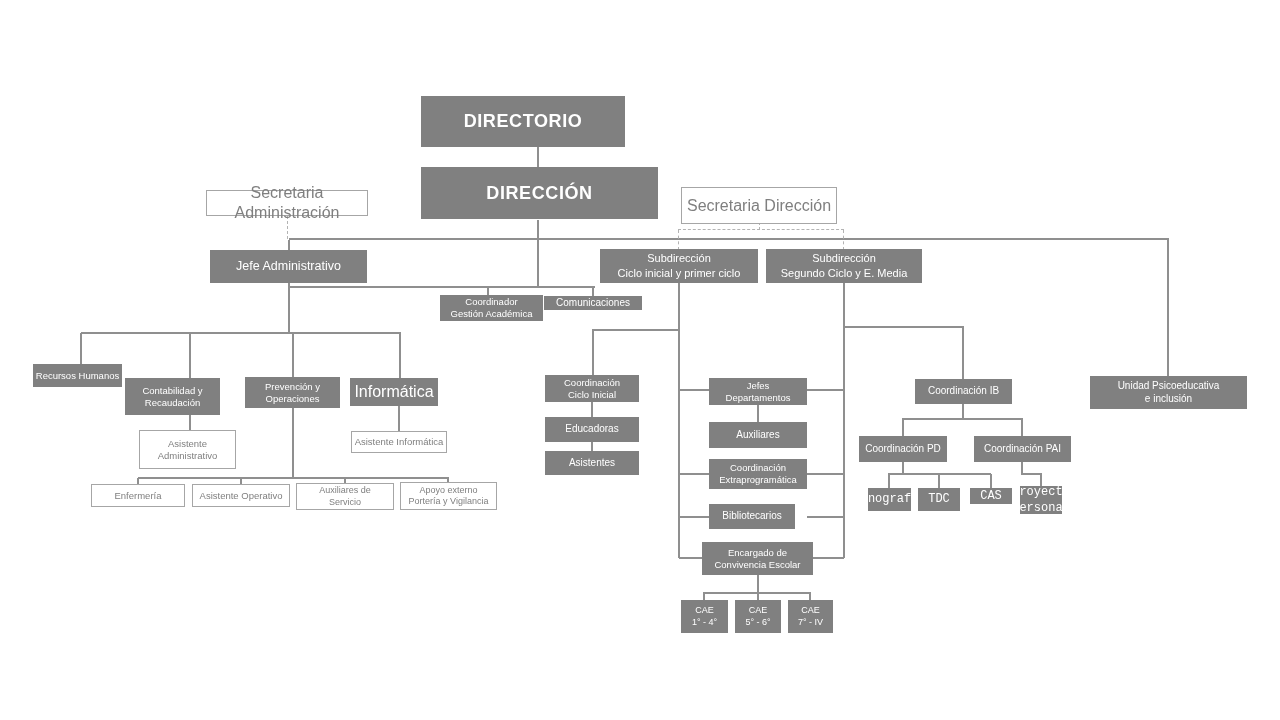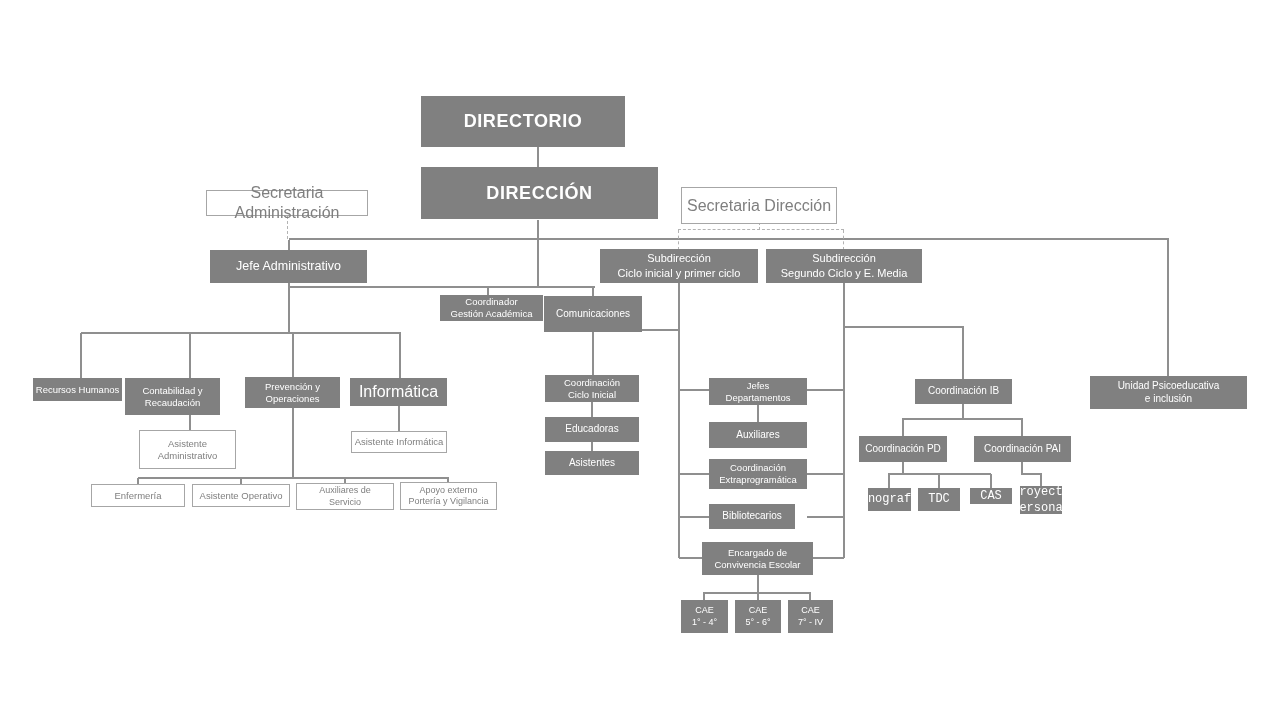--- a/index.html
+++ b/index.html
@@ -101,28 +101,28 @@
   <div class="node onode f11" style="left:681px;top:187px;width:156px;height:37px">Secretaria Dirección</div>
 
   <div class="node f12" style="left:210px;top:250px;width:157px;height:33px">Jefe Administrativo</div>
   <div class="node f105" style="left:600px;top:249px;width:158px;height:34px">Subdirección
 Ciclo inicial y primer ciclo</div>
   <div class="node f105" style="left:766px;top:249px;width:156px;height:34px">Subdirección
 Segundo Ciclo y E. Media</div>
 
   <div class="node f9" style="left:440px;top:295px;width:103px;height:26px">Coordinador
 Gestión Académica</div>
-  <div class="node f10" style="left:544px;top:296px;width:98px;height:36px">Comunicaciones</div>
+  <div class="node f10" style="left:544px;top:296px;width:98px;height:14px">Comunicaciones</div>
 
-  <div class="node f9" style="left:33px;top:378px;width:89px;height:23px">Recursos Humanos</div>
+  <div class="node f9" style="left:33px;top:364px;width:89px;height:23px">Recursos Humanos</div>
   <div class="node f9" style="left:125px;top:378px;width:95px;height:37px">Contabilidad y
 Recaudación</div>
   <div class="node f9" style="left:245px;top:377px;width:95px;height:31px">Prevención y
 Operaciones</div>
-  <div class="node f11" style="left:350px;top:378px;width:97px;height:28px">Informática</div>
+  <div class="node f11" style="left:350px;top:378px;width:88px;height:28px">Informática</div>
   <div class="node onode f9" style="left:139px;top:430px;width:97px;height:39px">Asistente
 Administrativo</div>
   <div class="node onode f9" style="left:351px;top:431px;width:96px;height:22px">Asistente Informática</div>
   <div class="node onode f9" style="left:91px;top:484px;width:94px;height:23px">Enfermería</div>
   <div class="node onode f9" style="left:192px;top:484px;width:98px;height:23px">Asistente Operativo</div>
   <div class="node onode f85" style="left:296px;top:483px;width:98px;height:27px">Auxiliares de
 Servicio</div>
   <div class="node onode f85" style="left:400px;top:482px;width:97px;height:28px">Apoyo externo
 Portería y Vigilancia</div>
 

